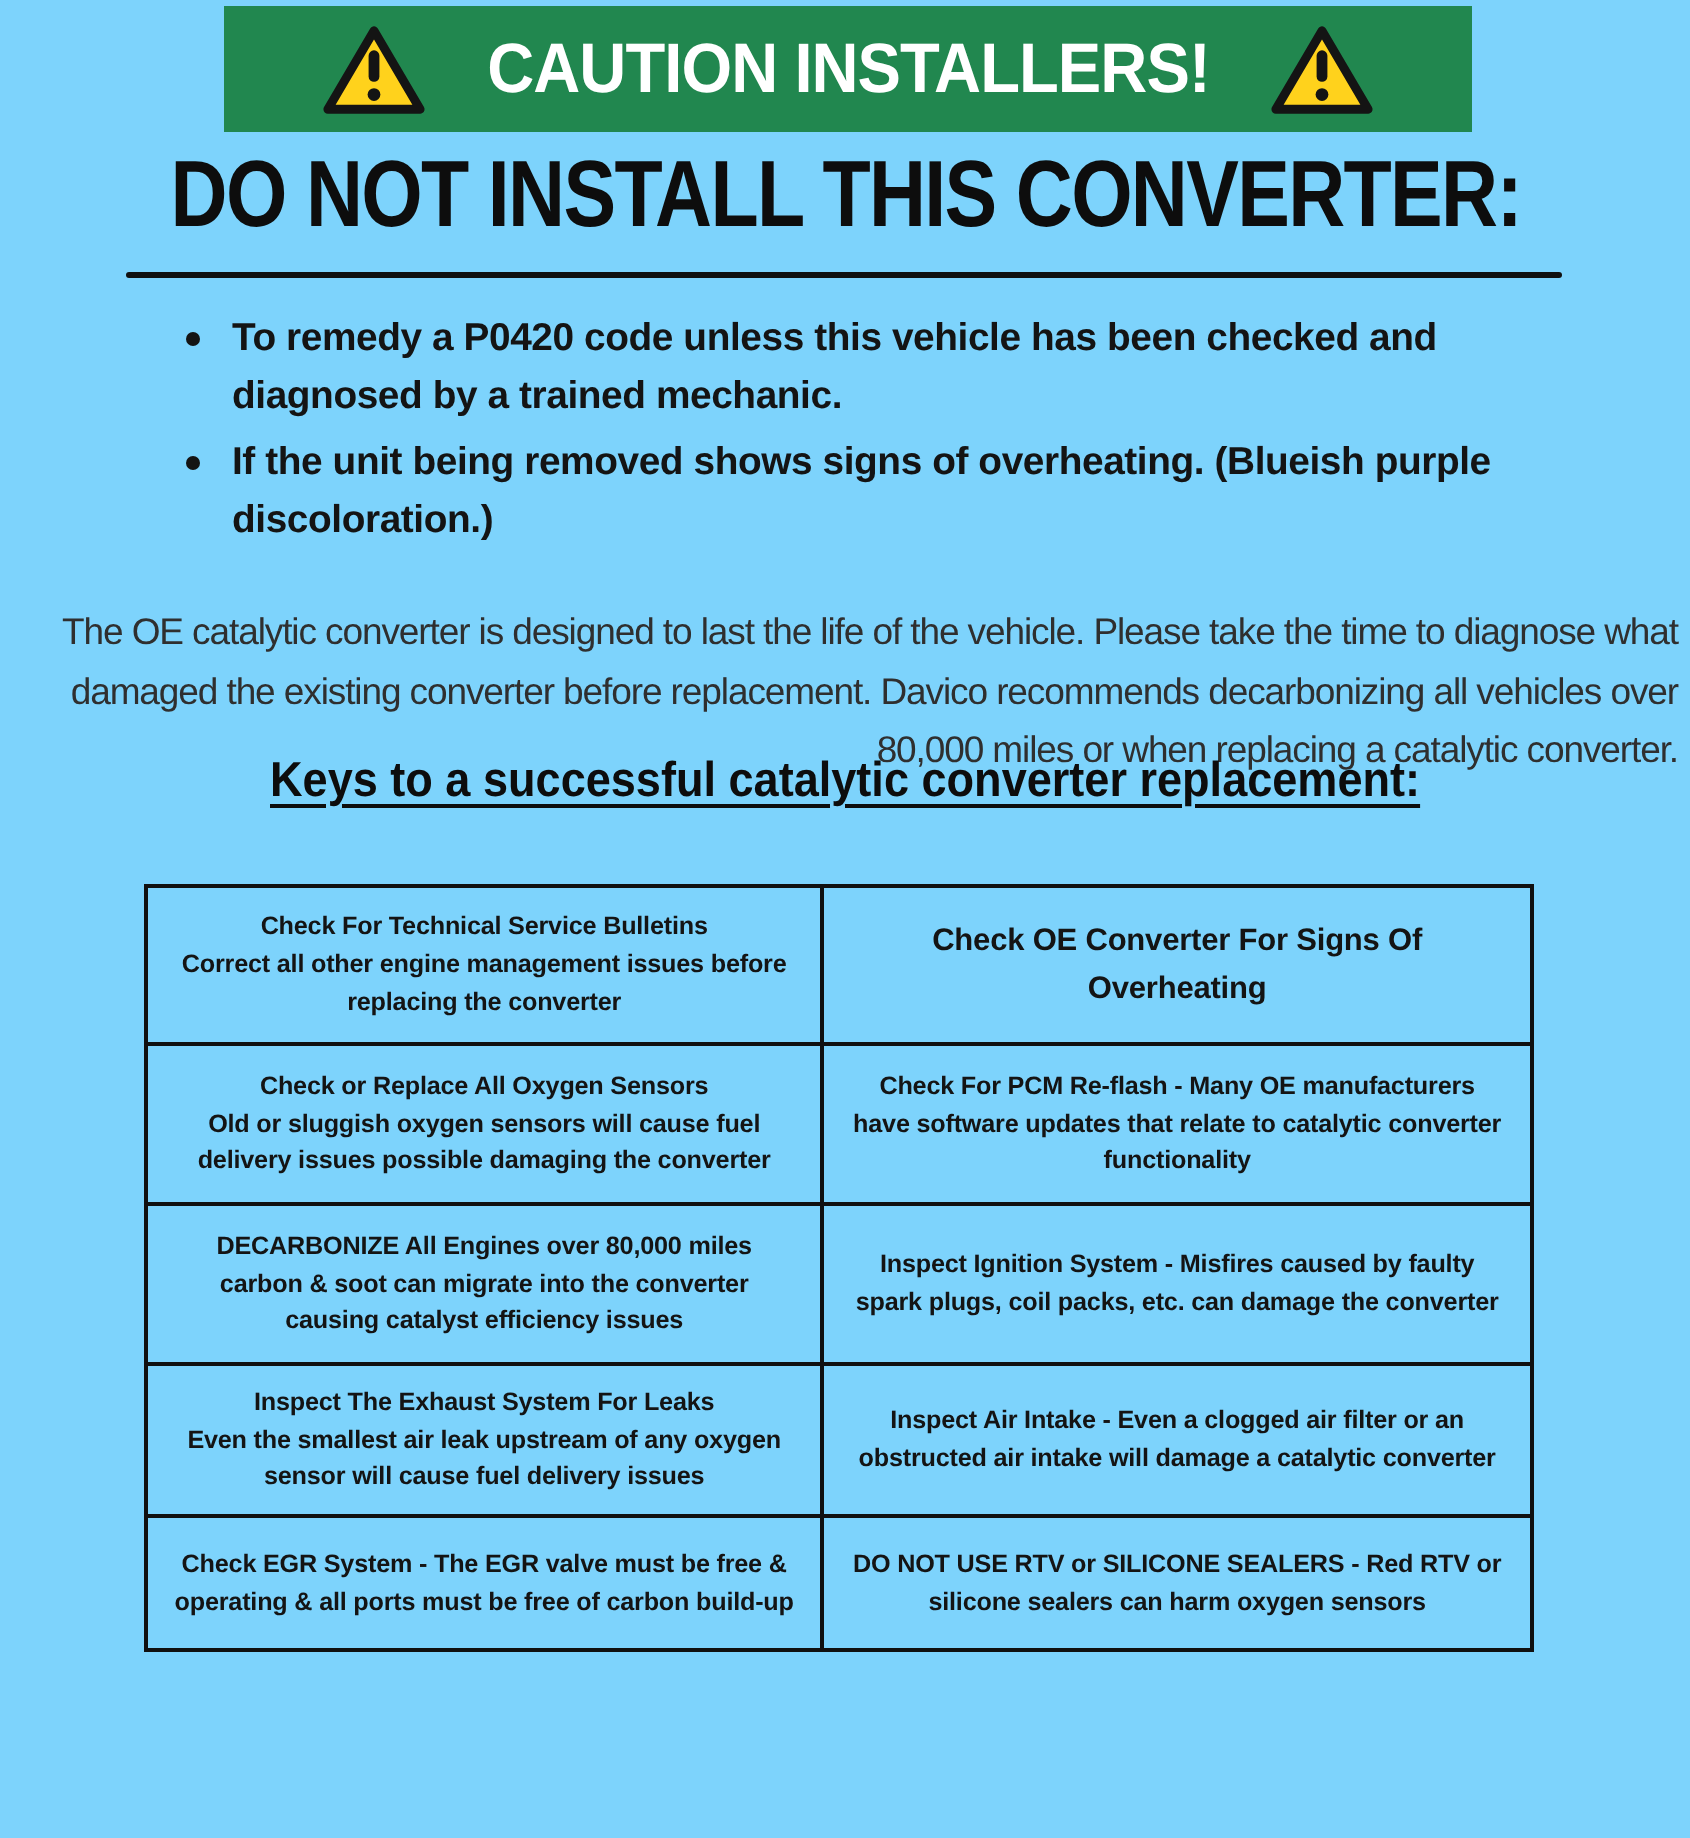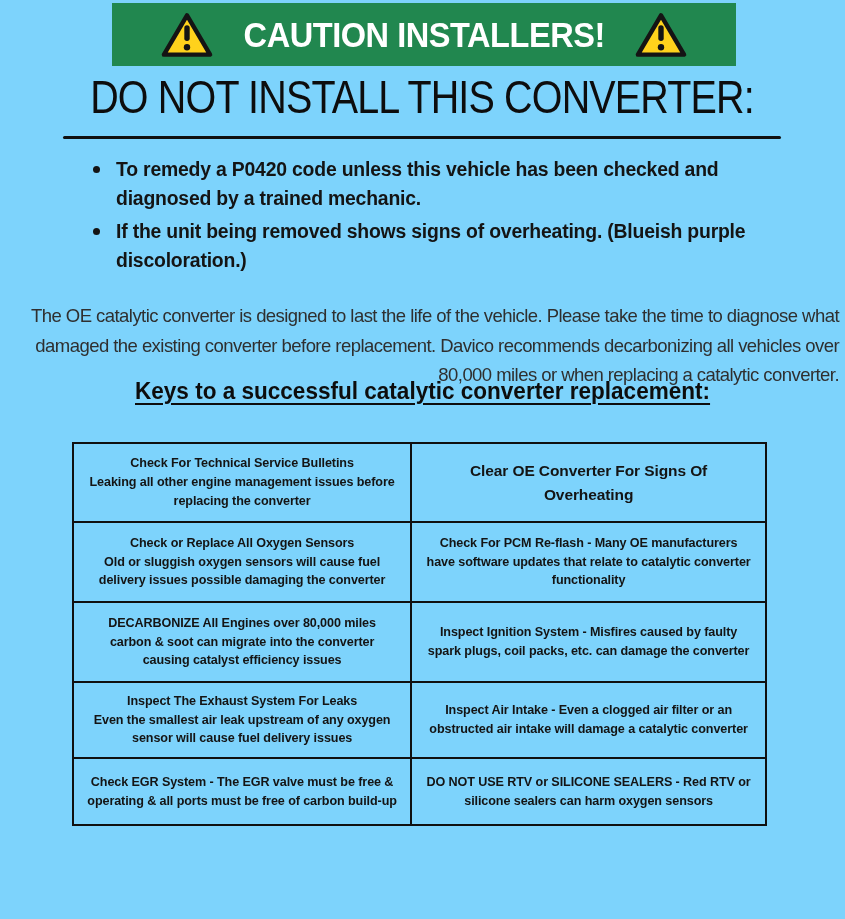--- a/index.html
+++ b/index.html
@@ -13,21 +13,21 @@
     display:flex;align-items:center;justify-content:center;gap:16px;
   }
   .banner-text{
     color:#ffffff;font-weight:bold;font-size:35px;letter-spacing:-0.5px;
     white-space:nowrap;display:inline-block;transform:scaleX(0.93);
   }
   .tri{width:54px;height:48px;flex:0 0 auto;}
   
   .title{
     position:absolute;top:73px;left:0;width:100%;text-align:center;margin:0;
-    font-size:47px;font-weight:normal;line-height:1.0;color:#0d0d0d;
+    font-size:47px;font-weight:bold;line-height:1.0;color:#0d0d0d;
   }
   .title .squeeze{display:inline-block;transform:scaleX(0.84);letter-spacing:-1px;white-space:nowrap;}
   
   .rule{
     position:absolute;top:136px;left:63px;width:718px;height:3px;
     background:#101010;border-radius:2px;
   }
   
   .bullets{
     position:absolute;top:155px;left:90px;width:705px;margin:0;padding:0;
@@ -105,22 +105,22 @@
   <h2 class="keys"><span class="squeeze">Keys to a successful catalytic converter replacement:</span></h2>
 
   <table class="keys-table">
     <colgroup>
         <col style="width:48.8%">
         <col style="width:51.2%">
       </colgroup>
     <tbody>
       <tr>
         <td>Check For Technical Service Bulletins
-Leaking all other engine management issues before replacing the converter</td>
-        <td class="cell-lg">Clear OE Converter For Signs Of Overheating</td>
+Correct all other engine management issues before replacing the converter</td>
+        <td class="cell-lg">Check OE Converter For Signs Of Overheating</td>
       </tr>
       <tr>
         <td>Check or Replace All Oxygen Sensors
 Old or sluggish oxygen sensors will cause fuel delivery issues possible damaging the converter</td>
         <td>Check For PCM Re-flash - Many OE manufacturers have software updates that relate to catalytic converter functionality</td>
       </tr>
       <tr>
         <td>DECARBONIZE All Engines over 80,000 miles carbon &amp; soot can migrate into the converter causing catalyst efficiency issues</td>
         <td>Inspect Ignition System - Misfires caused by faulty spark plugs, coil packs, etc. can damage the converter</td>
       </tr>

